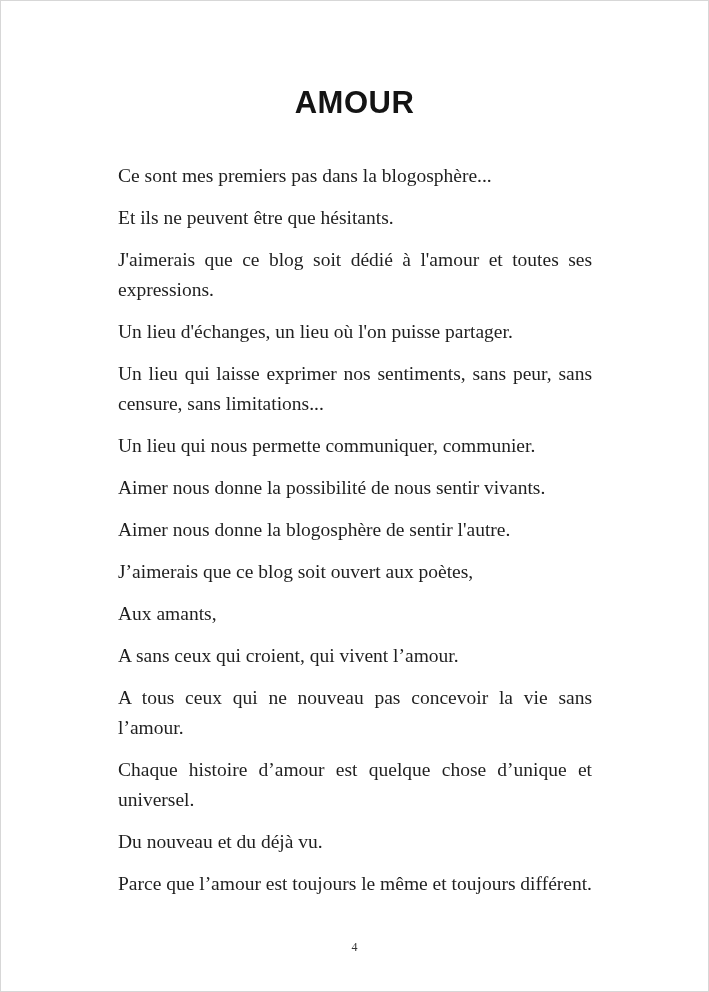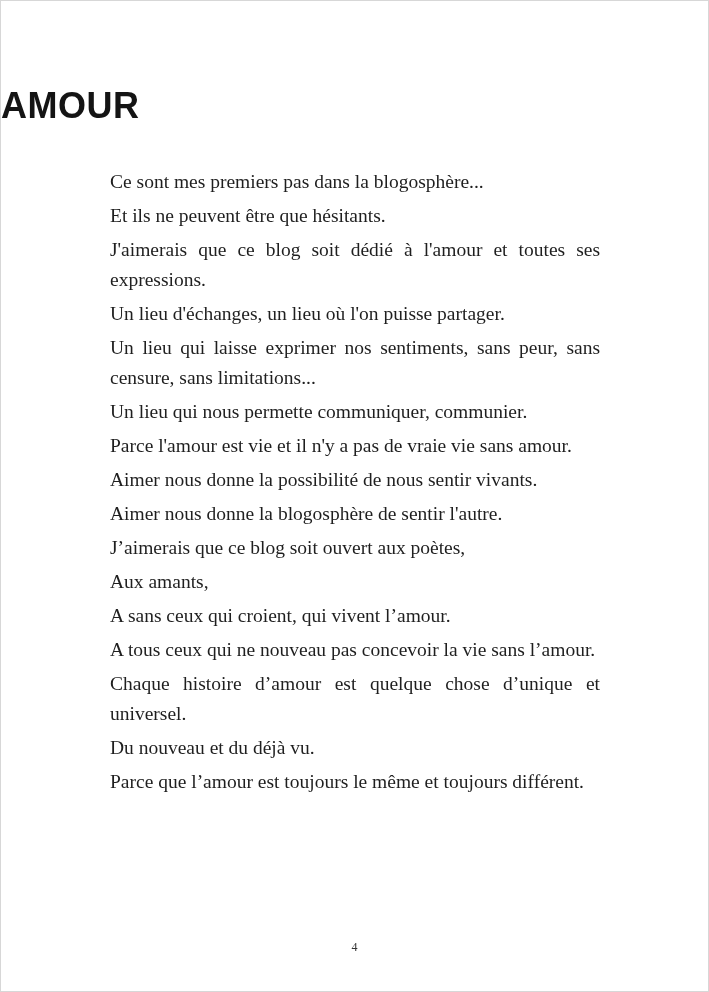--- a/index.html
+++ b/index.html
@@ -12,36 +12,37 @@
     width: 709px;
     height: 992px;
     box-sizing: border-box;
     background: #ffffff;
     border: 1px solid #d7d7d7;
     overflow: hidden;
     color: #1c1c1c;
   }
   .page-title {
     margin: 84px 0 0 0;
+    text-align: center;
     font-family: "Liberation Sans", "DejaVu Sans", sans-serif;
     font-weight: bold;
-    font-size: 36px;
+    font-size: 31px;
     letter-spacing: 0.5px;
     color: #141414;
   }
   .content {
     margin-top: 40px;
     padding: 0 104px 0 105px;
     font-family: "Liberation Serif", "DejaVu Serif", serif;
     font-size: 19.5px;
     line-height: 30px;
     color: #1f1f1f;
   }
   .content p {
-    margin: 4px;
+    margin: 12px;
     text-align: justify;
   }
   .page-number {
     position: absolute;
     bottom: 36px;
     left: 0;
     right: 0;
     text-align: center;
     font-family: "Liberation Serif", "DejaVu Serif", serif;
     font-size: 12px;
@@ -54,21 +55,20 @@
 <div class="page">
   <h1 class="page-title">AMOUR</h1>
 
   <div class="content">
     <p>Ce sont mes premiers pas dans la blogosphère...</p>
     <p>Et ils ne peuvent être que hésitants.</p>
     <p>J'aimerais que ce blog soit dédié à l'amour et toutes ses expressions.</p>
     <p>Un lieu d'échanges, un lieu où l'on puisse partager.</p>
     <p>Un lieu qui laisse exprimer nos sentiments, sans peur, sans censure, sans limitations...</p>
     <p>Un lieu qui nous permette communiquer, communier.</p>
-    <p>Parce l'amour est vie et il n'y a pas de vraie vie sans amour.</p>
     <p>Aimer nous donne la possibilité de nous sentir vivants.</p>
     <p>Aimer nous donne la blogosphère de sentir l'autre.</p>
     <p>J’aimerais que ce blog soit ouvert aux poètes,</p>
     <p>Aux amants,</p>
     <p>A sans ceux qui croient, qui vivent l’amour.</p>
     <p>A tous ceux qui ne nouveau pas concevoir la vie sans l’amour.</p>
     <p>Chaque histoire d’amour est quelque chose d’unique et universel.</p>
     <p>Du nouveau et du déjà vu.</p>
     <p>Parce que l’amour est toujours le même et toujours différent.</p>
   </div>

